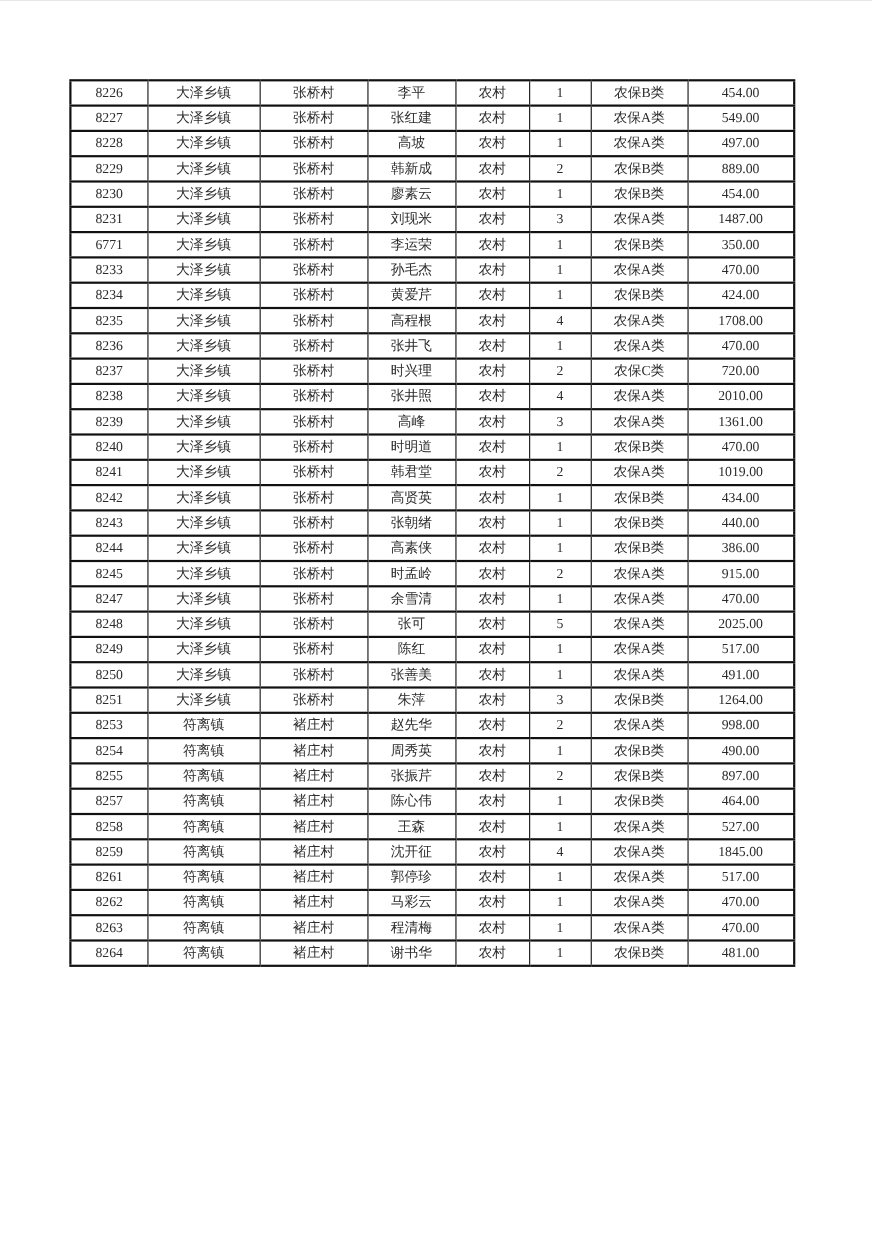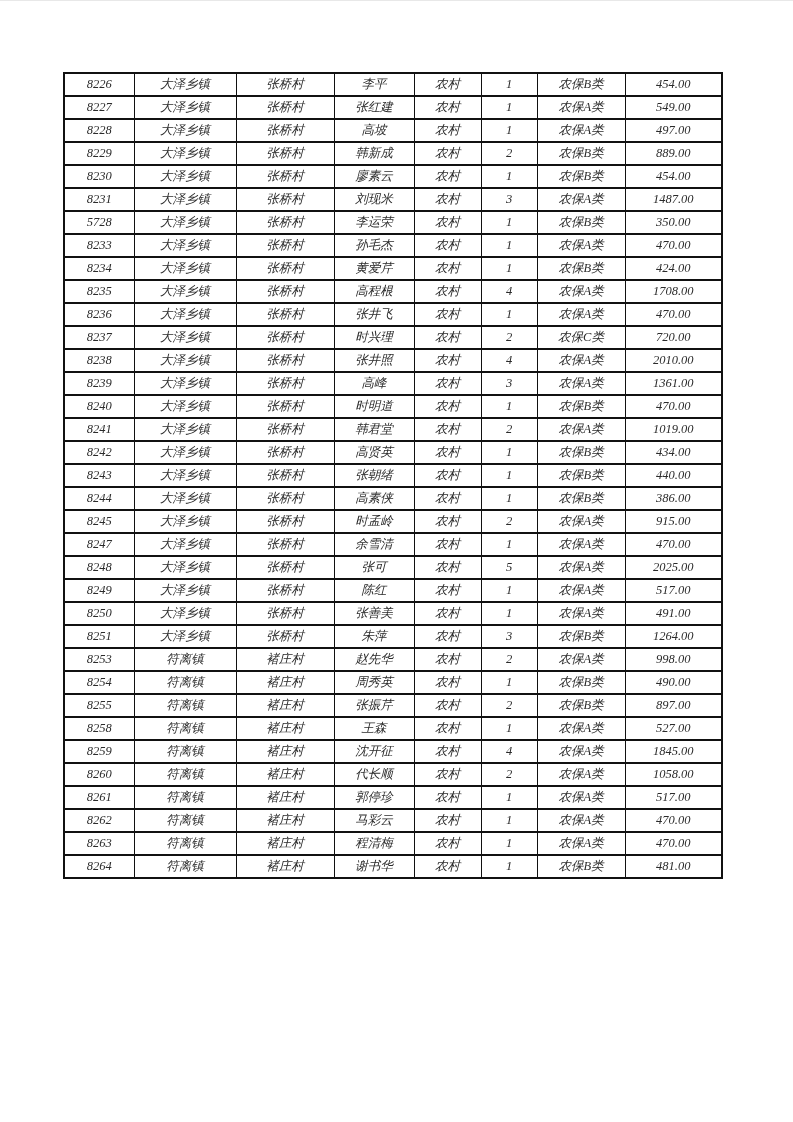--- a/index.html
+++ b/index.html
@@ -17,21 +17,20 @@
     border-top: 1px solid #e8e8e8;
   }
   table.roster {
     position: absolute;
     left: 63px;
     top: 71px;
     width: 658px;
     border-collapse: collapse;
     table-layout: fixed;
     border: 2px solid #111111;
-    font-style: italic;
   }
   table.roster td {
     border: 1px solid #111111;
     border-top-width: 2px;
     border-bottom-width: 2px;
     height: 21px;
     padding: 0 2px;
     text-align: center;
     vertical-align: middle;
     font-size: 12.5px;
@@ -124,21 +123,21 @@
     <td>大泽乡镇</td>
     <td>张桥村</td>
     <td>刘现米</td>
     <td>农村</td>
     <td>3</td>
     <td>农保A类</td>
     <td>1487.00</td>
   </tr>
 
   <tr>
-    <td>5728</td>
+    <td>6771</td>
     <td>大泽乡镇</td>
     <td>张桥村</td>
     <td>李运荣</td>
     <td>农村</td>
     <td>1</td>
     <td>农保B类</td>
     <td>350.00</td>
   </tr>
 
   <tr>
@@ -368,20 +367,30 @@
     <td>符离镇</td>
     <td>褚庄村</td>
     <td>张振芹</td>
     <td>农村</td>
     <td>2</td>
     <td>农保B类</td>
     <td>897.00</td>
   </tr>
 
 
+  <tr>
+    <td>8257</td>
+    <td>符离镇</td>
+    <td>褚庄村</td>
+    <td>陈心伟</td>
+    <td>农村</td>
+    <td>1</td>
+    <td>农保B类</td>
+    <td>464.00</td>
+  </tr>
 
   <tr>
     <td>8258</td>
     <td>符离镇</td>
     <td>褚庄村</td>
     <td>王森</td>
     <td>农村</td>
     <td>1</td>
     <td>农保A类</td>
     <td>527.00</td>
@@ -391,30 +400,20 @@
     <td>8259</td>
     <td>符离镇</td>
     <td>褚庄村</td>
     <td>沈开征</td>
     <td>农村</td>
     <td>4</td>
     <td>农保A类</td>
     <td>1845.00</td>
   </tr>
 
-  <tr>
-    <td>8260</td>
-    <td>符离镇</td>
-    <td>褚庄村</td>
-    <td>代长顺</td>
-    <td>农村</td>
-    <td>2</td>
-    <td>农保A类</td>
-    <td>1058.00</td>
-  </tr>
 
   <tr>
     <td>8261</td>
     <td>符离镇</td>
     <td>褚庄村</td>
     <td>郭停珍</td>
     <td>农村</td>
     <td>1</td>
     <td>农保A类</td>
     <td>517.00</td>

